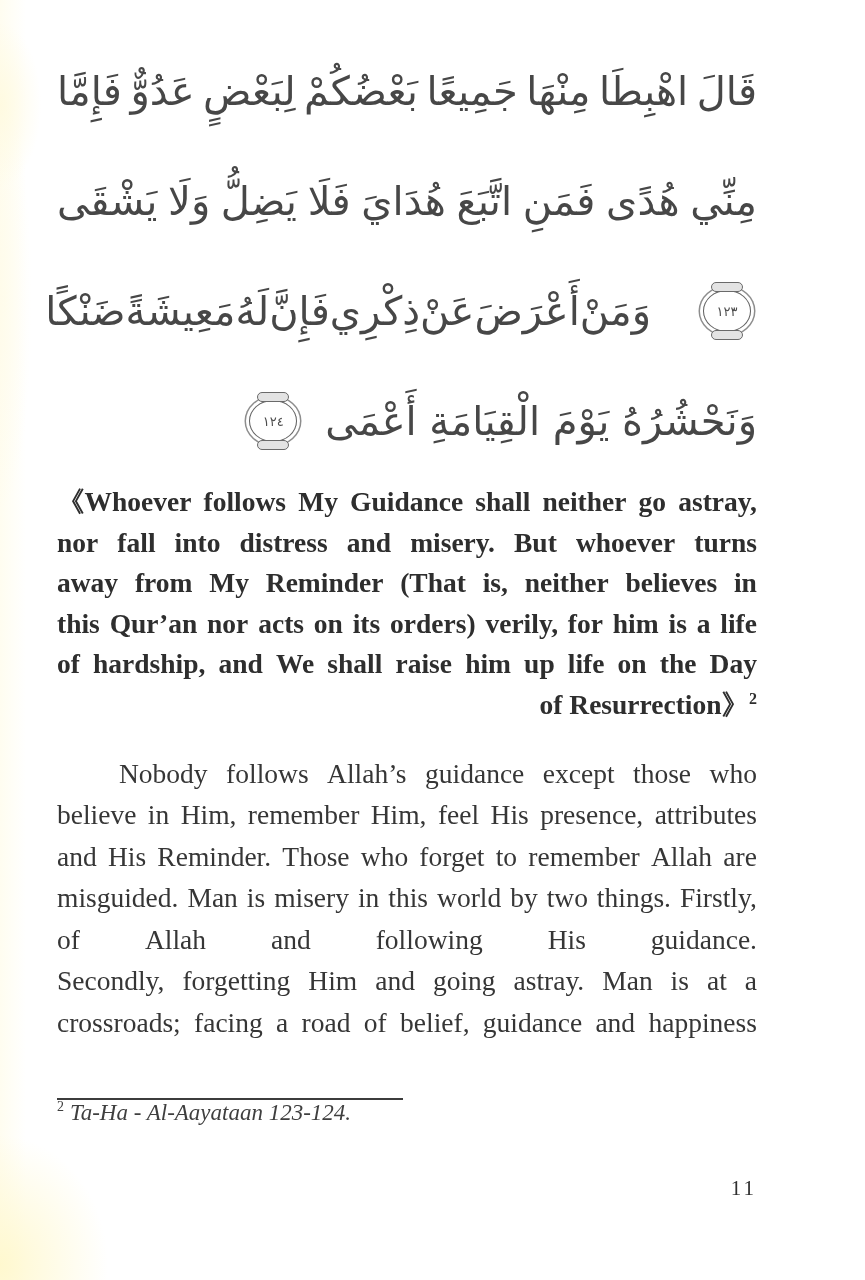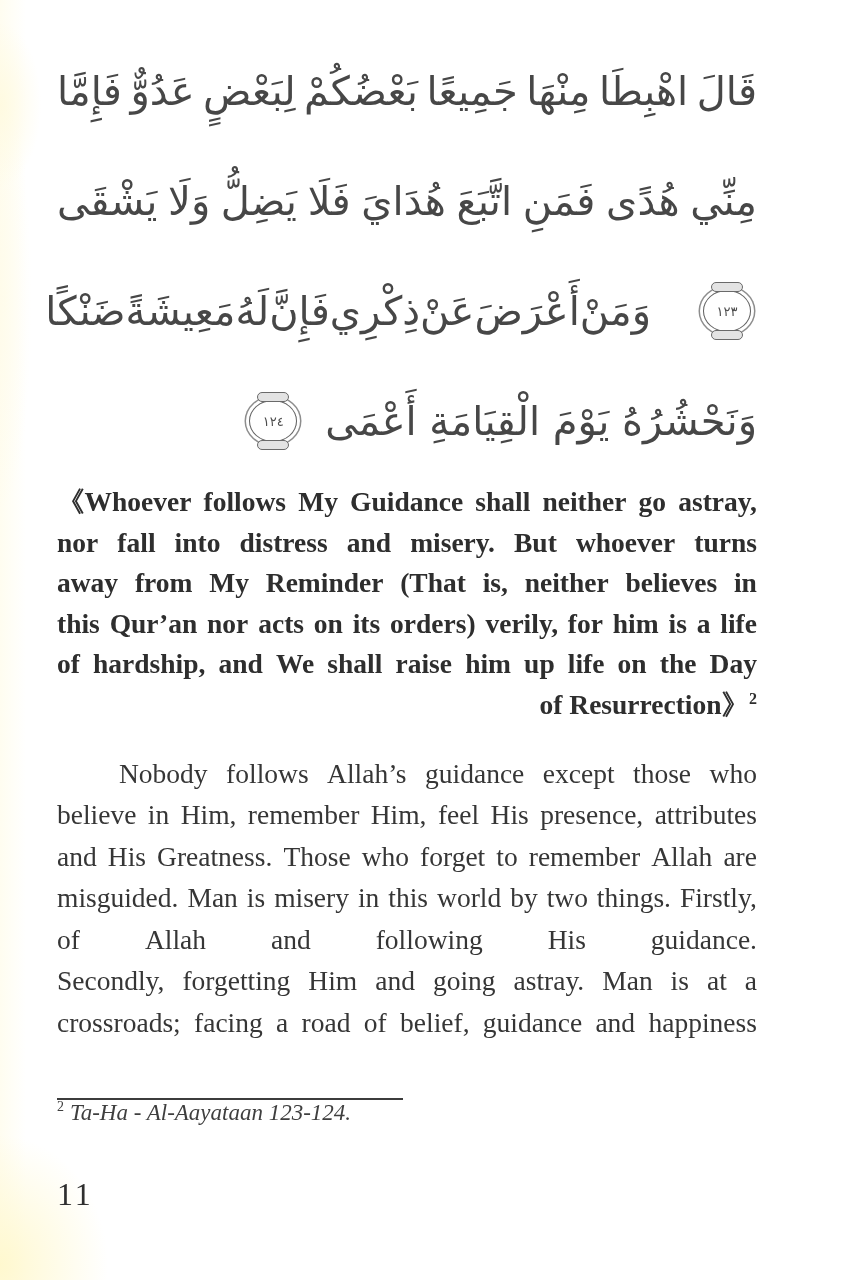--- a/index.html
+++ b/index.html
@@ -70,22 +70,22 @@
     margin-top:54px;
     width:346px;height:0;
     border-top:2px solid #3c3c3c;
   }
   .fn{font-size:23px;color:#3f3f3f;}
   .fn sup{font-size:14px;vertical-align:super;line-height:0;margin-right:6px;}
   .fntext{font-style:italic;}
   
   .pagenum{
     margin-top:50px;
-    text-align:left;
-    font-size:32px;letter-spacing:3px;color:#2f2f2f;
+    text-align:right;
+    font-size:21px;letter-spacing:3px;color:#2f2f2f;
   }
   
   .flexjust{display:flex;justify-content:space-between;flex-wrap:nowrap;align-items:center;}
 </style>
 </head>
 <body>
 
 <div class="page">
   <div class="stains"></div>
 
@@ -220,21 +220,21 @@
           <span>remember</span>
           <span>Him,</span>
           <span>feel</span>
           <span>His</span>
           <span>presence,</span>
           <span>attributes</span>
         </div>
       <div class="bline flexjust">
           <span>and</span>
           <span>His</span>
-          <span>Greatness.</span>
+          <span>Reminder.</span>
           <span>Those</span>
           <span>who</span>
           <span>forget</span>
           <span>to</span>
           <span>remember</span>
           <span>Allah</span>
           <span>are</span>
         </div>
       <div class="bline flexjust">
           <span>misguided.</span>

